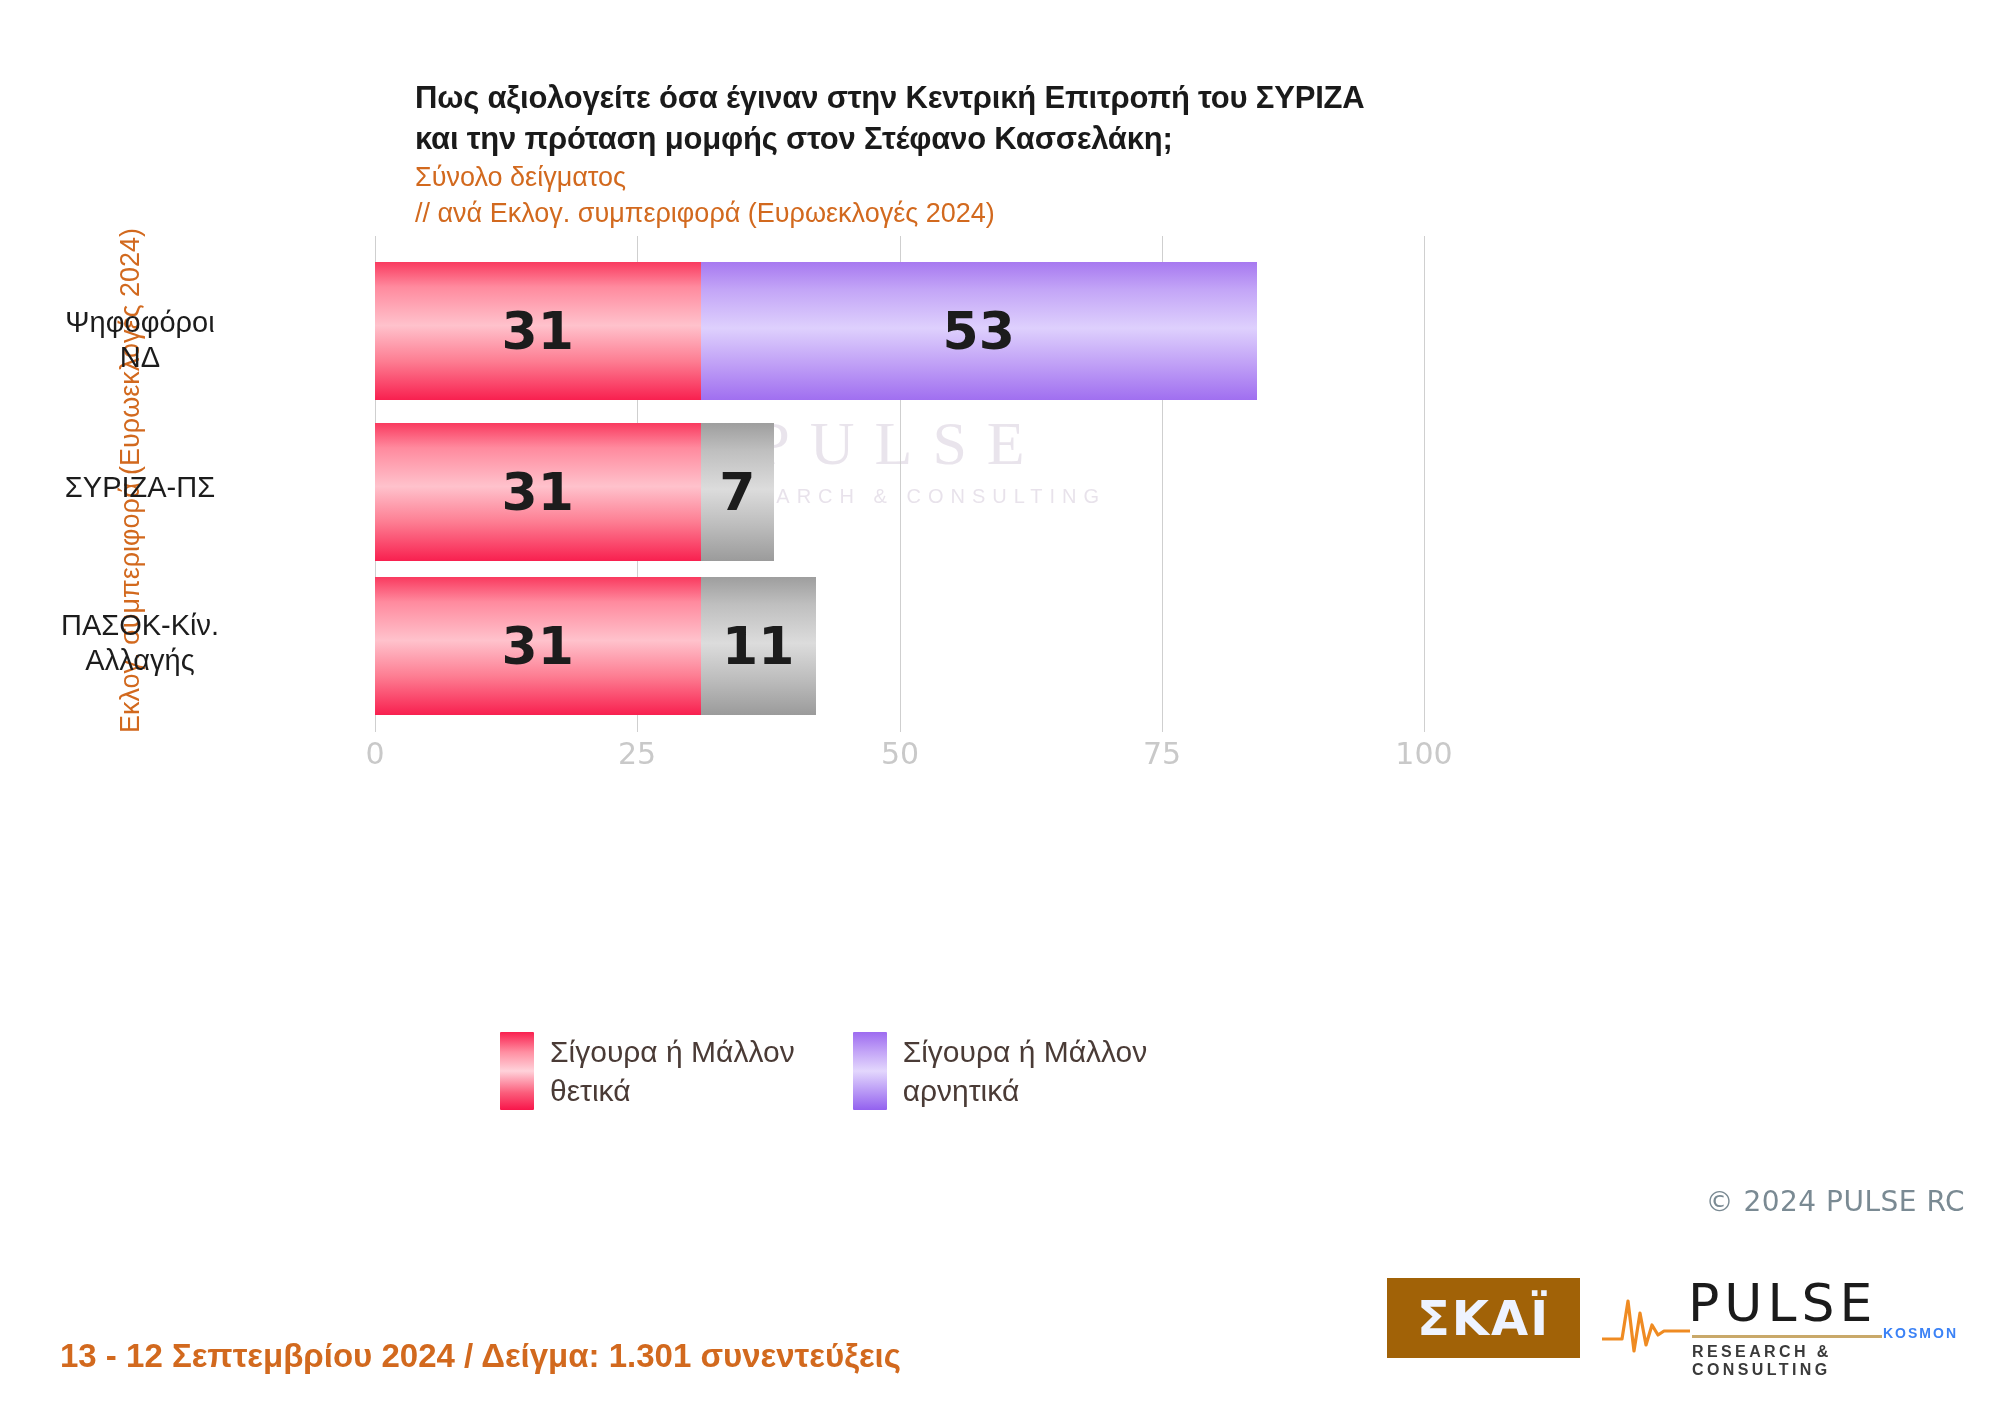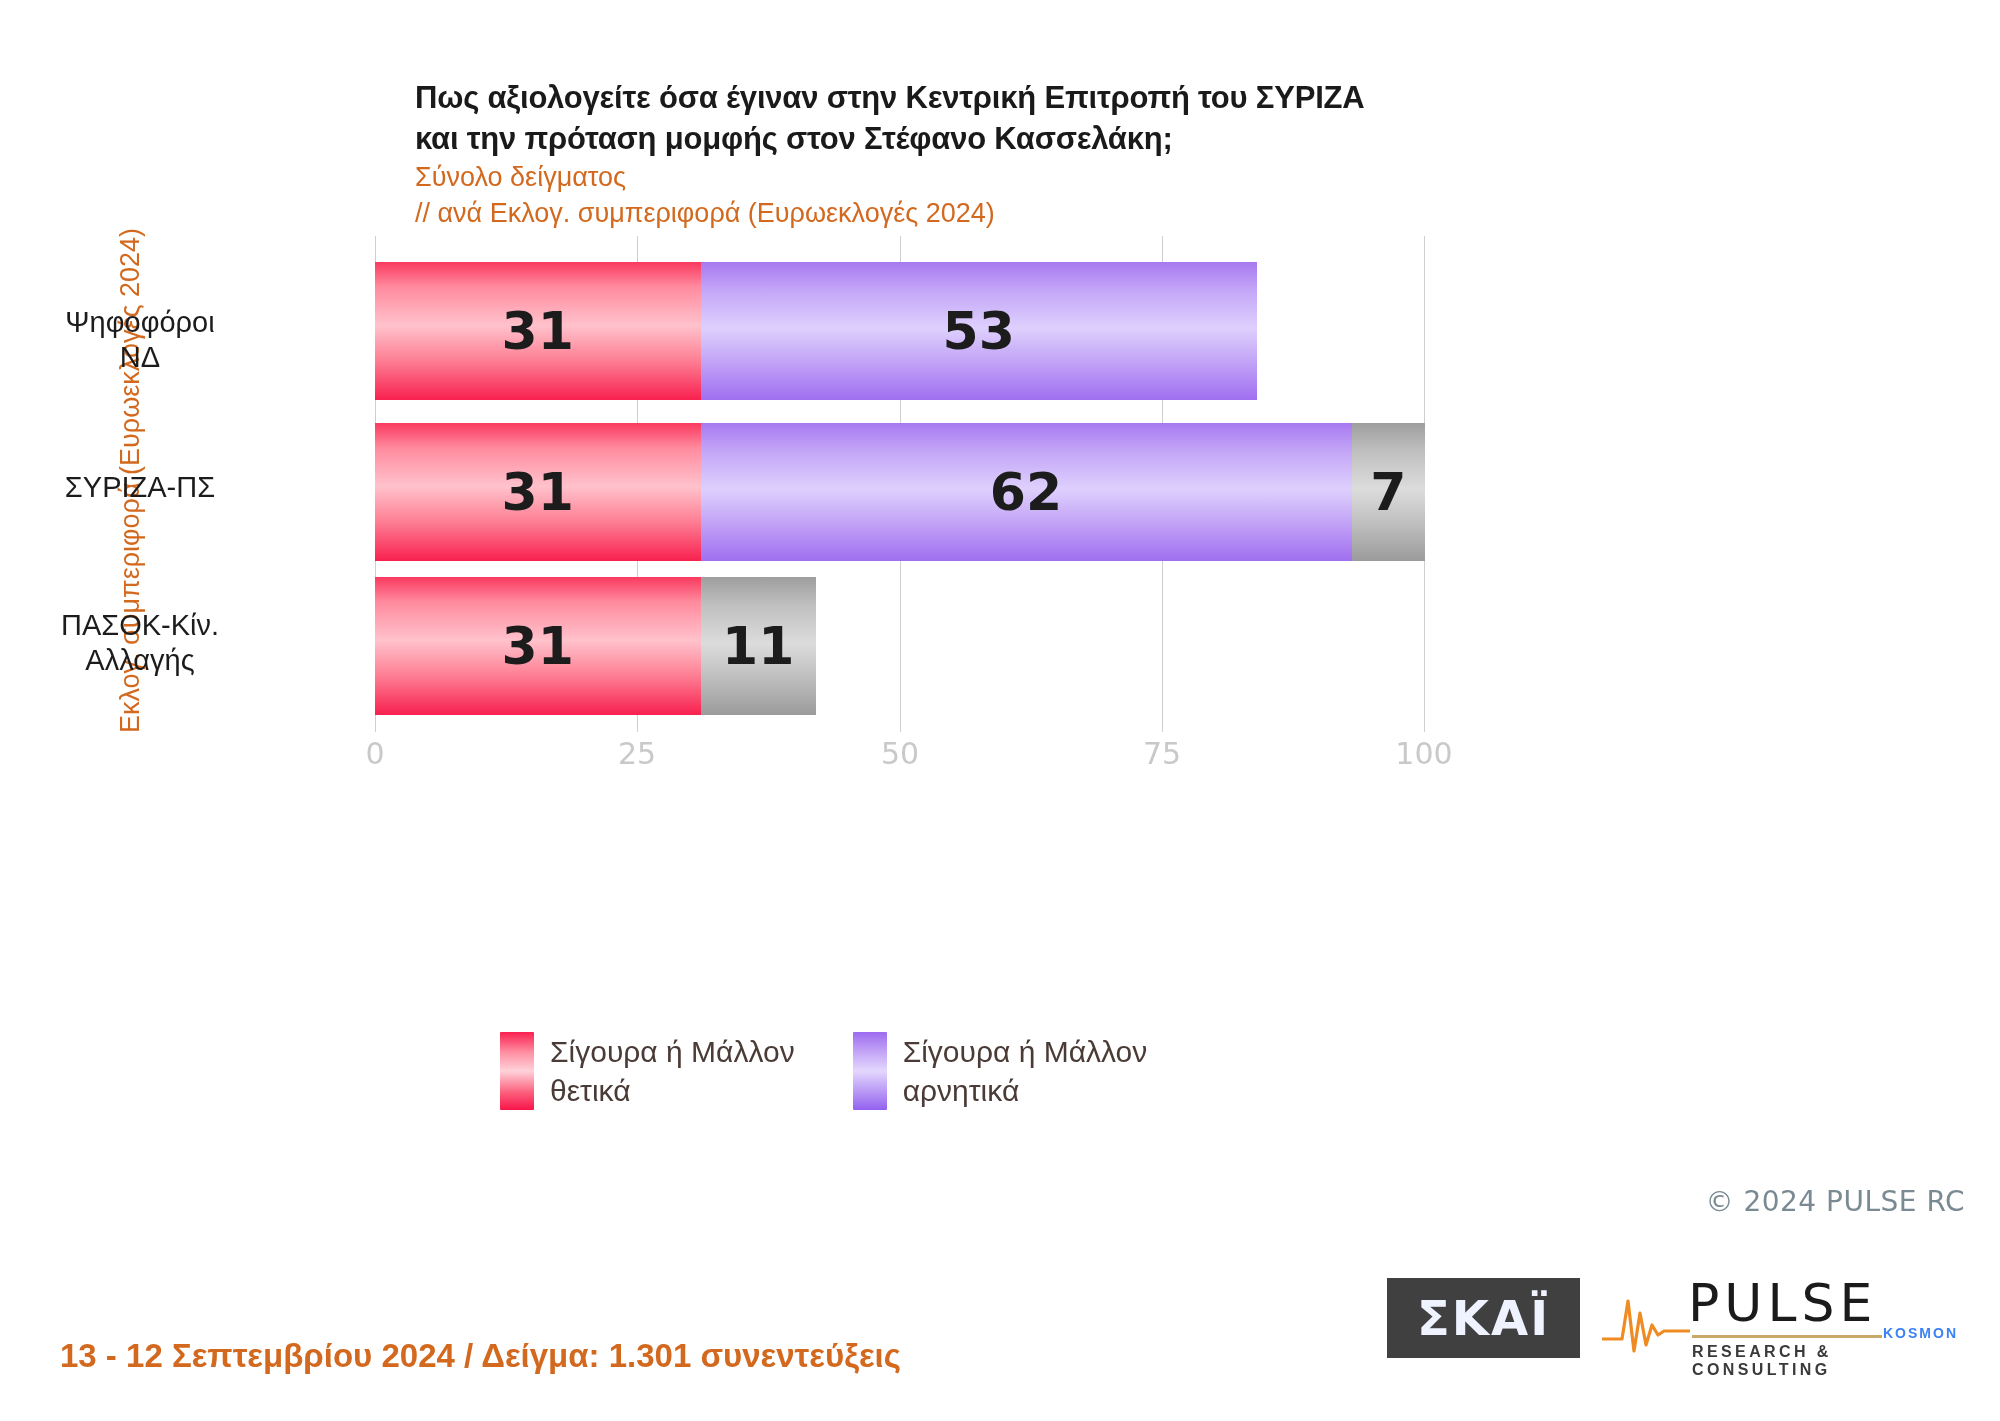--- a/index.html
+++ b/index.html
@@ -56,21 +56,21 @@
   .lg-sw-dk{background:linear-gradient(to bottom,#9a9a9a 0%,#c0c0c0 26%,#e0e0e0 50%,#b8b8b8 78%,#979797 100%);}
   .lg-text{font-size:30px;color:#4a3b36;line-height:1.3;white-space:pre-line;}
 
   
   #copyright{position:absolute;right:35px;top:1185px;font-size:28px;color:#7a8a93;font-family:"DejaVu Sans",sans-serif;letter-spacing:.5px;}
 
   
   #footer-note{position:absolute;left:60px;top:1337px;font-size:33px;font-weight:bold;color:#d2691e;white-space:nowrap;}
 
   
-  #logo-skai{position:absolute;left:1387px;top:1278px;width:193px;height:80px;background:#404040;
+  #logo-skai{position:absolute;left:1387px;top:1278px;width:193px;height:80px;background:#a16207;
     display:flex;align-items:center;justify-content:center;}
   #logo-skai .skai-txt{color:#eef3ff;font-size:48px;font-weight:bold;letter-spacing:2px;font-family:"DejaVu Sans",sans-serif;}
   #logo-pulse{position:absolute;left:1600px;top:1273px;width:360px;height:95px;}
   #logo-pulse .p-word{position:absolute;left:88px;top:0px;font-size:52px;letter-spacing:5px;color:#1b1b1b;font-family:"DejaVu Sans",sans-serif;}
   #logo-pulse .p-kosmon{position:absolute;right:2px;top:52px;font-size:14px;font-weight:bold;letter-spacing:2px;color:#3b82f6;}
   #logo-pulse .p-rule{position:absolute;left:92px;right:78px;top:62px;height:3px;background:#c9a96a;}
   #logo-pulse .p-sub{position:absolute;left:92px;top:70px;font-size:16px;font-weight:bold;letter-spacing:3.4px;color:#3a3a3a;}
   #logo-pulse .p-wave{position:absolute;left:0;top:6px;}
 </style>
 </head>
@@ -116,23 +116,20 @@
       <span class="val">31</span>
     </div>
     <div class="seg seg-neg" style="width:53%">
       <span class="val">53</span>
     </div>
   </div>
 
   <div class="bar-row" style="top:165px;">
     <div class="seg seg-pos" style="width:31%">
       <span class="val">31</span>
-    </div>
-    <div class="seg seg-neg" style="width:62%">
-      <span class="val">62</span>
     </div>
     <div class="seg seg-dk" style="width:7%">
       <span class="val">7</span>
     </div>
   </div>
 
   <div class="bar-row" style="top:319px;">
     <div class="seg seg-pos" style="width:31%">
       <span class="val">31</span>
     </div>

